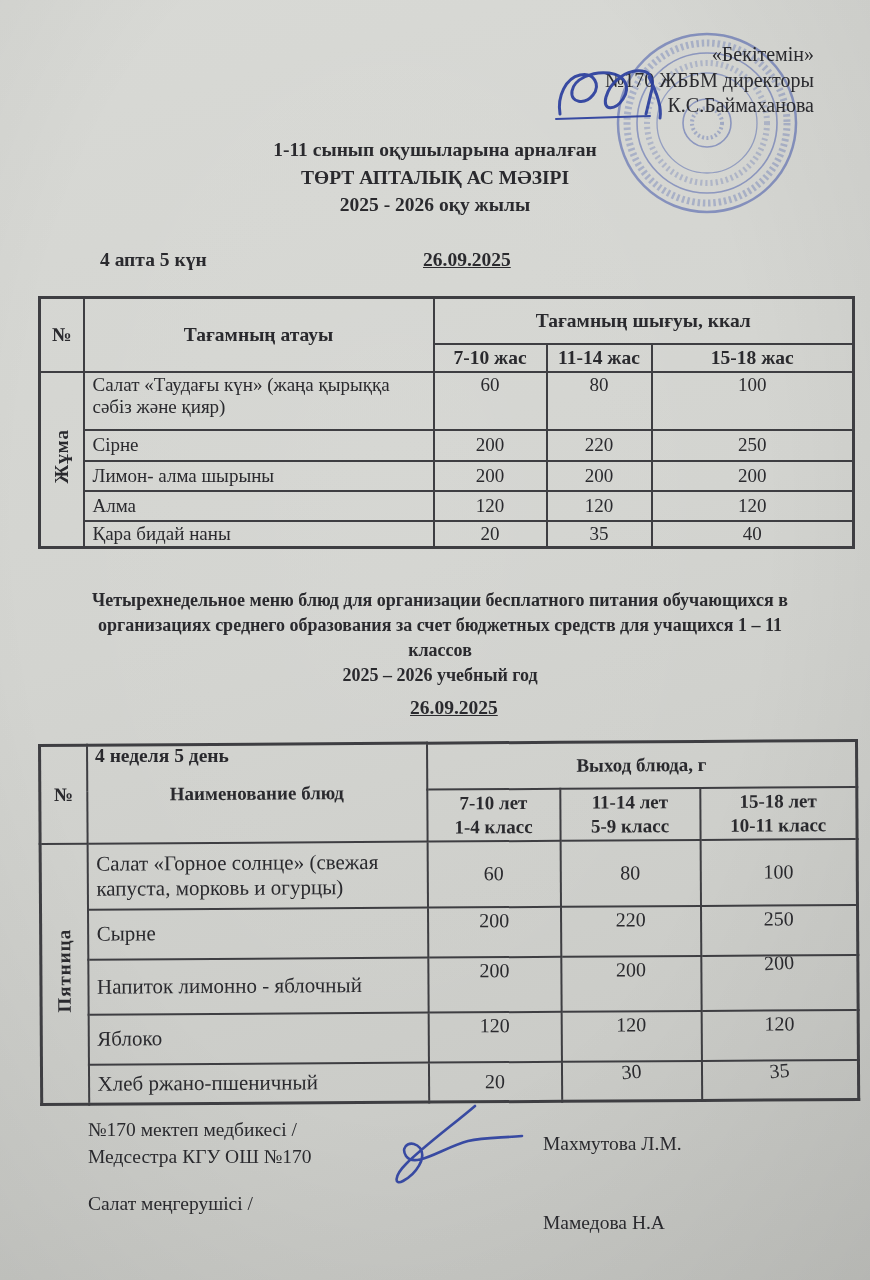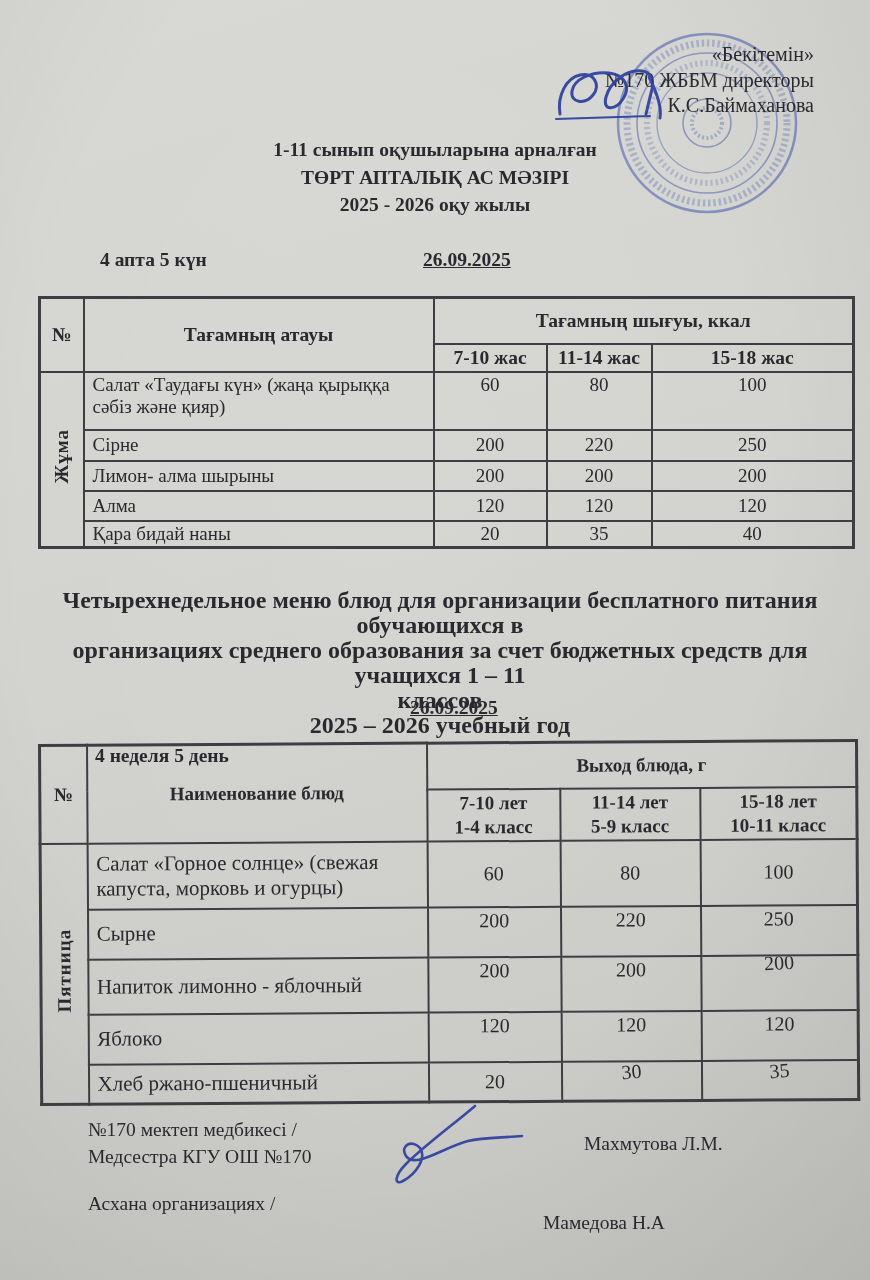--- a/index.html
+++ b/index.html
@@ -22,21 +22,21 @@
     content:"";position:absolute;inset:0;pointer-events:none;
     background:radial-gradient(ellipse at 45% 40%,rgba(255,255,255,0.05) 0%,rgba(0,0,0,0) 55%,rgba(0,0,0,0.07) 100%);
   }
   
   .stamp{position:absolute;left:612px;top:26px;width:190px;height:194px;z-index:0;filter:blur(0.5px);}
   
   .approval{position:absolute;top:42px;right:56px;text-align:right;font-size:20px;line-height:25.5px;z-index:1;}
   .sig-top{position:absolute;left:552px;top:60px;width:145px;height:72px;z-index:2;}
   
   .title-kz{position:absolute;top:136px;left:0;width:870px;text-align:center;font-weight:bold;font-size:19.5px;line-height:27.5px;z-index:1;}
-  .title-ru{position:absolute;top:588px;left:55px;width:770px;text-align:center;font-weight:bold;font-size:24px;line-height:25px;z-index:1;}
+  .title-ru{position:absolute;top:588px;left:55px;width:770px;text-align:center;font-weight:bold;font-size:18px;line-height:25px;z-index:1;}
   
   .meta{position:absolute;left:0;width:870px;font-weight:bold;font-size:19.5px;z-index:1;}
   .meta-kz{top:249px;}
   .meta-ru{top:697px;}
   .meta .wd{position:absolute;left:100px;}
   .meta-ru .wd{left:95px;margin-top:48px;}
   .meta .dt{position:absolute;left:423px;text-decoration:underline;}
   .meta-ru .dt{left:410px;}
   
   table{border-collapse:collapse;table-layout:fixed;background:transparent;z-index:1;position:absolute;}
@@ -54,21 +54,21 @@
   .vtext{writing-mode:vertical-rl;transform:rotate(180deg);font-weight:bold;font-size:19px;letter-spacing:1px;display:inline-block;}
   .sub2 div{line-height:24px;}
   .va-top{vertical-align:top;}
   .tilt{display:inline-block;transform:rotate(-4deg) translateY(-9px);}
   .tilt2{display:inline-block;transform:rotate(-3deg) translateY(-6px);}
   
   .sig-block{position:absolute;left:88px;font-size:19.5px;line-height:27px;z-index:1;}
   .sb1{top:1116px;}
   .sb2{top:1190px;}
   .sig-name{position:absolute;left:543px;font-size:19.5px;z-index:1;}
-  .sn1{top:1133px;margin-left:41px;}
+  .sn1{top:1133px;}
   .sn2{top:1212px;}
   .sig-bottom{position:absolute;left:382px;top:1096px;width:150px;height:95px;z-index:2;}
 </style>
 </head>
 <body>
 
 <div class="page">
 
   <svg class="stamp" viewBox="0 0 190 194">
     <g fill="none" stroke="#4358ab">
@@ -243,17 +243,17 @@
     <div>Медсестра КГУ ОШ №170</div>
   </div>
   <svg class="sig-bottom" viewBox="0 0 150 95">
     <g fill="none" stroke="#2b3f9e" stroke-width="2.6" stroke-linecap="round" opacity="0.92">
       <path d="M93 10 C72 28 42 50 24 68 C12 80 12 90 21 85 C34 78 45 62 38 52 C31 43 17 49 24 60 C33 73 60 52 86 45 C102 41 120 42 140 40"></path>
     </g>
   </svg>
   <div class="sig-name sn1">Махмутова Л.М.</div>
 
   <div class="sig-block sb2">
-    <div>Асхана организациях /</div>
+    <div>Салат меңгерушісі /</div>
   </div>
   <div class="sig-name sn2">Мамедова Н.А</div>
 
 </div>
 
 </body></html>

